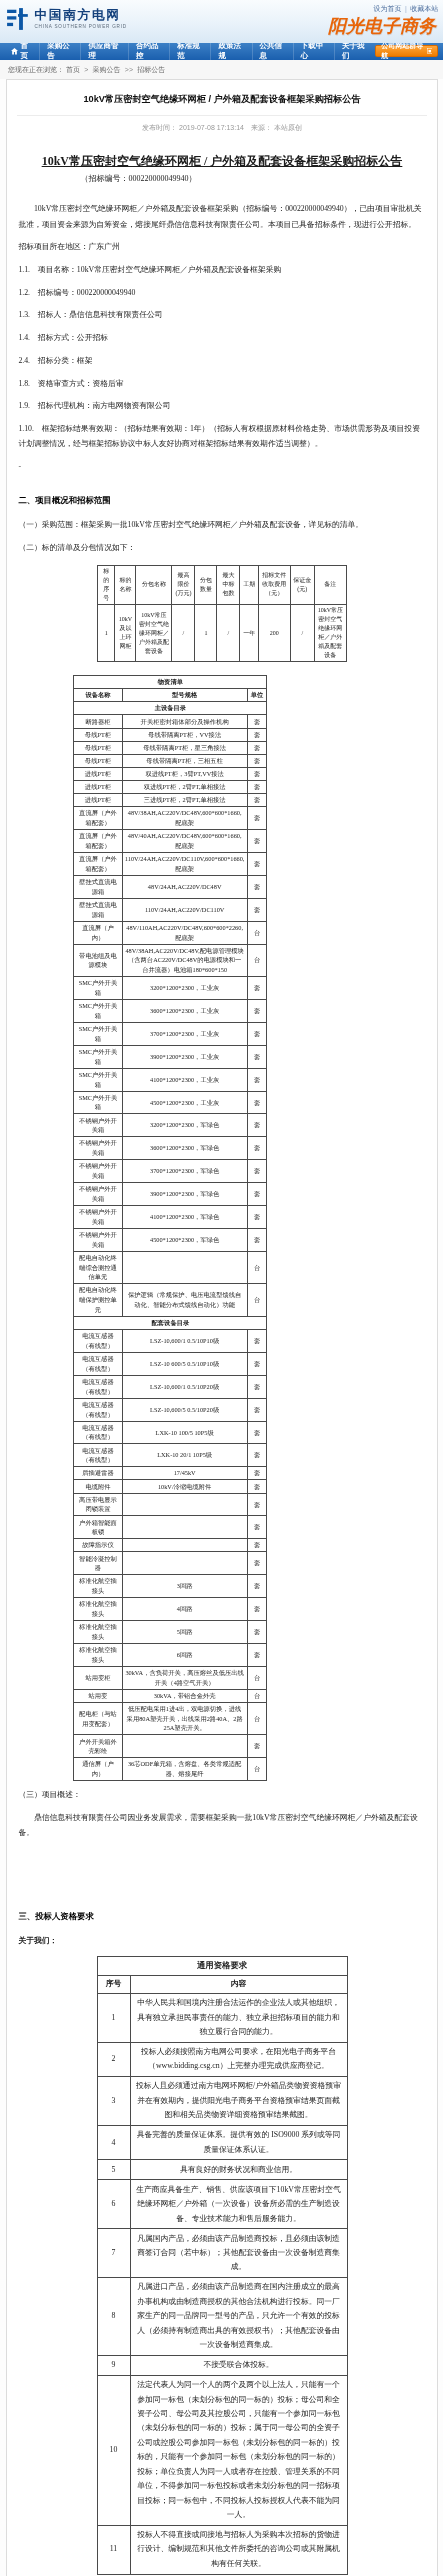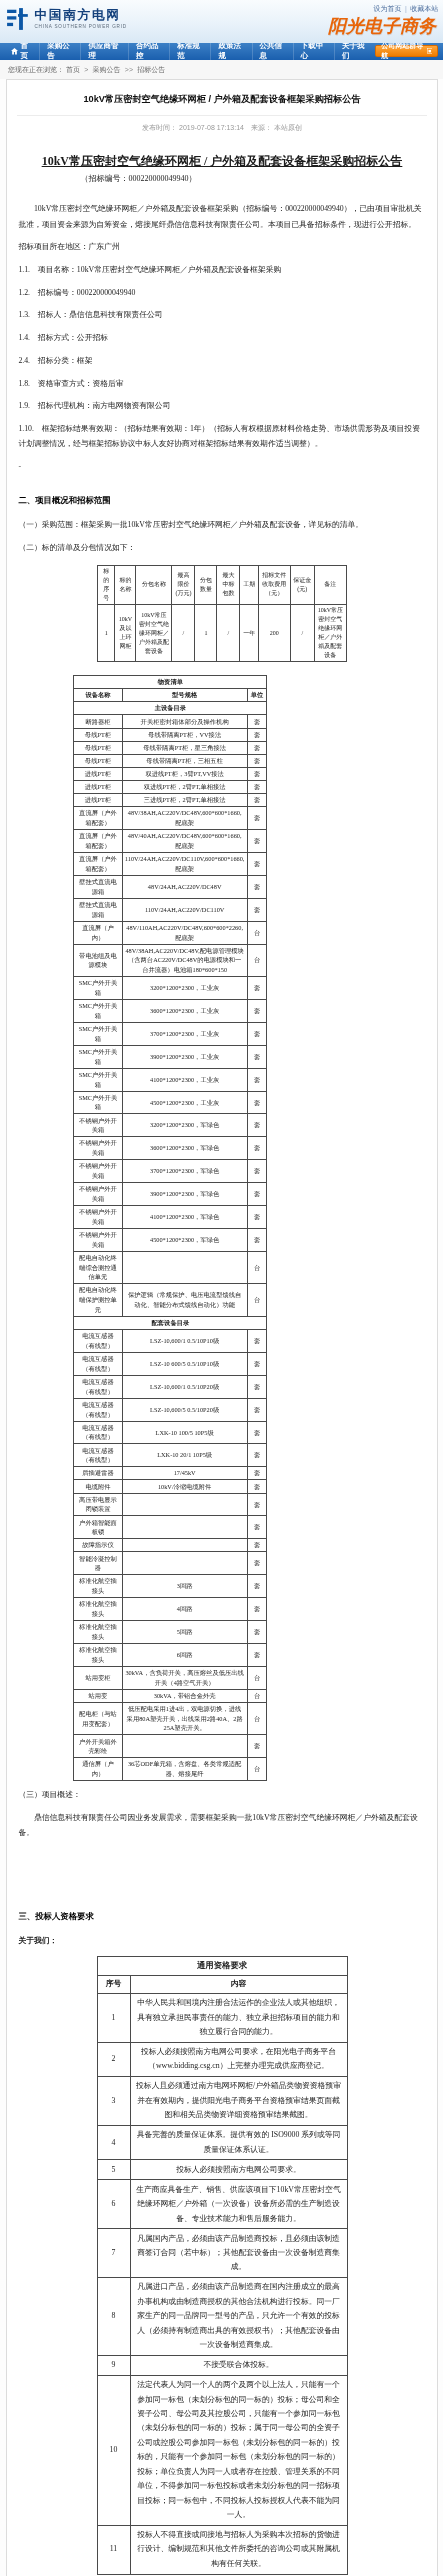--- a/index.html
+++ b/index.html
@@ -530,21 +530,21 @@
               <td class="c-body">投标人且必须通过南方电网环网柜/户外箱品类物资资格预审并在有效期内，提供阳光电子商务平台资格预审结果页面截图和相关品类物资详细资格预审结果截图。</td>
             </tr>
 
             <tr>
               <td class="c-no">4</td>
               <td class="c-body">具备完善的质量保证体系。提供有效的 ISO9000 系列或等同质量保证体系认证。</td>
             </tr>
 
             <tr>
               <td class="c-no">5</td>
-              <td class="c-body">投标人必须按照南方电网公司要求。</td>
+              <td class="c-body">具有良好的财务状况和商业信用。</td>
             </tr>
 
             <tr>
               <td class="c-no">6</td>
               <td class="c-body">生产商应具备生产、销售、供应该项目下10kV常压密封空气绝缘环网柜／户外箱（一次设备）设备所必需的生产制造设备、专业技术能力和售后服务能力。</td>
             </tr>
 
             <tr>
               <td class="c-no">7</td>
               <td class="c-body">凡属国内产品，必须由该产品制造商投标，且必须由该制造商签订合同（若中标）；其他配套设备由一次设备制造商集成。</td>

